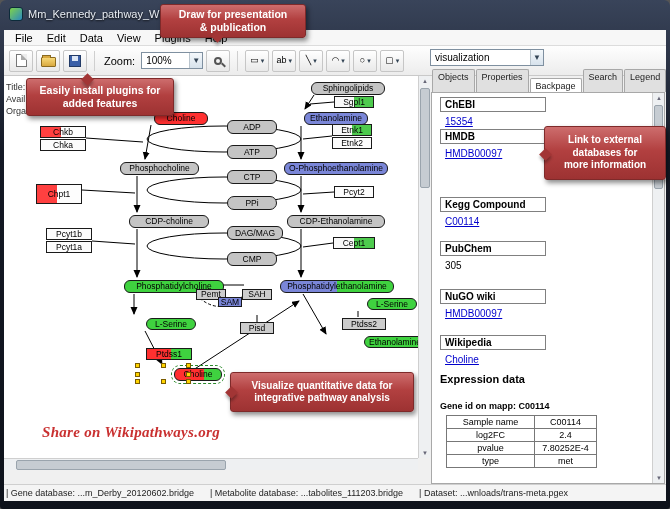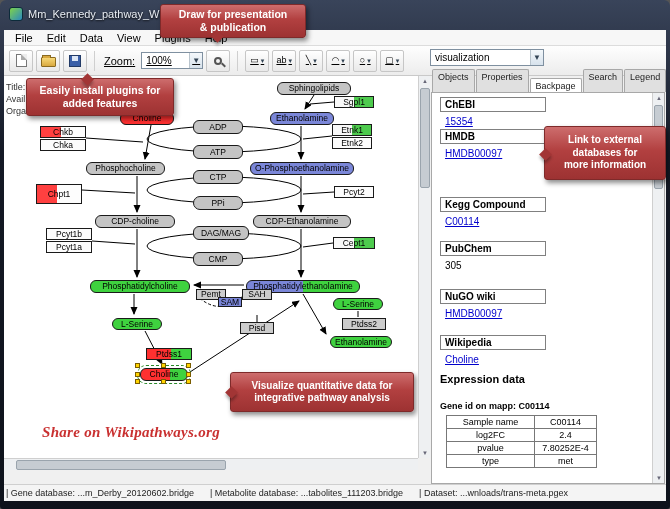--- a/index.html
+++ b/index.html
@@ -11,21 +11,21 @@
   .appicon{position:absolute;left:9px;top:7px;width:14px;height:14px;border-radius:3px;
            background:linear-gradient(135deg,#7fd24a,#2a8ac0);border:1px solid #0c2b3a;}
   .wtitle{position:absolute;left:28px;top:8px;font-size:11px;color:#e9eef5;text-shadow:0 1px 2px #000;white-space:nowrap;}
   
   .menubar{position:absolute;left:4px;top:30px;width:662px;height:16px;background:#f7f7f7;
            border-bottom:1px solid #dcdcdc;display:flex;align-items:center;padding-left:4px;font-size:11px;}
   .menu{padding:1px 7px;cursor:default;}
   
   .toolbar{position:absolute;left:4px;top:46px;width:662px;height:30px;
            background:linear-gradient(#fefefe,#ececec);border-bottom:1px solid #c9c9c9;
-           display:flex;align-items:center;padding-left:5px;gap:3px;text-decoration:underline;}
+           display:flex;align-items:center;padding-left:5px;gap:3px;}
   .tbtn{height:22px;min-width:24px;border:1px solid #c6c6c6;background:linear-gradient(#fff,#e9e9e9);
         border-radius:2px;display:flex;align-items:center;justify-content:center;gap:2px;padding:0 3px;font-size:9px;}
   .sep{width:1px;height:20px;background:#cfcfcf;margin:0 4px;}
   .zoomlabel{font-size:11px;margin:0 3px 0 2px;}
   .combo{height:17px;background:#fff;border:1px solid #7f90a0;display:flex;align-items:center;
          font-size:10px;padding-left:4px;}
   .combo .caret{margin-left:auto;border-left:1px solid #b9c4cd;background:linear-gradient(#f4f8fb,#d7e2ec);
                 height:100%;width:13px;display:flex;align-items:center;justify-content:center;font-size:8px;color:#345;}
   .zoomcombo{width:62px;}
   .vizcombo{position:absolute;left:426px;top:3px;width:114px;}
@@ -43,21 +43,21 @@
   .icon-save:after{content:"";position:absolute;left:2px;top:0;width:6px;height:5px;background:#dce6f5;}
   .icon-mag{width:8px;height:8px;border:2px solid #555;border-radius:50%;position:relative;}
   .icon-mag:after{content:"";position:absolute;left:5px;top:5px;width:5px;height:2px;background:#555;transform:rotate(45deg);}
   
   .canvas{position:absolute;left:4px;top:76px;width:426px;height:408px;background:#f0f0f0;}
   .sheet{position:absolute;left:0;top:0;width:414px;height:382px;background:#fff;overflow:hidden;}
   .sheet svg{position:absolute;left:0;top:0;z-index:1;}
   .canvaslabel{position:absolute;left:2px;width:25px;overflow:hidden;font-size:9px;color:#333;white-space:nowrap;z-index:2;}
   .node{position:absolute;border:1px solid #1a1a1a;font-size:8.5px;line-height:1;display:flex;align-items:center;
         justify-content:center;overflow:hidden;white-space:nowrap;z-index:3;}
-  .node.metabolite{border-radius:6px;}
+  .node.metabolite{border-radius:6px;margin-left:34px;}
   .sel-outline{outline:1px dashed #2a8a2a;outline-offset:2px;}
   .handle{position:absolute;width:5px;height:5px;background:#ffd400;border:1px solid #7a5c00;z-index:6;}
   .share{position:absolute;left:38px;top:348px;font-size:15px;font-style:italic;font-weight:bold;
          color:#c93030;z-index:4;letter-spacing:.3px;font-family:Liberation Serif, serif;}
   
   .vscroll{position:absolute;left:414px;top:0;width:12px;height:382px;background:#eef0f2;border-left:1px solid #cfcfcf;}
   .hscroll{position:absolute;left:0;top:382px;width:414px;height:12px;background:#eef0f2;border-top:1px solid #cfcfcf;}
   .thumbv{position:absolute;left:1px;top:12px;width:10px;height:100px;background:#c6ccd2;border:1px solid #9aa4ad;border-radius:2px;}
   .thumbh{position:absolute;top:1px;left:12px;height:10px;width:210px;background:#c6ccd2;border:1px solid #9aa4ad;border-radius:2px;}
   .sarrow{position:absolute;font-size:6px;color:#667;width:12px;text-align:center;}

